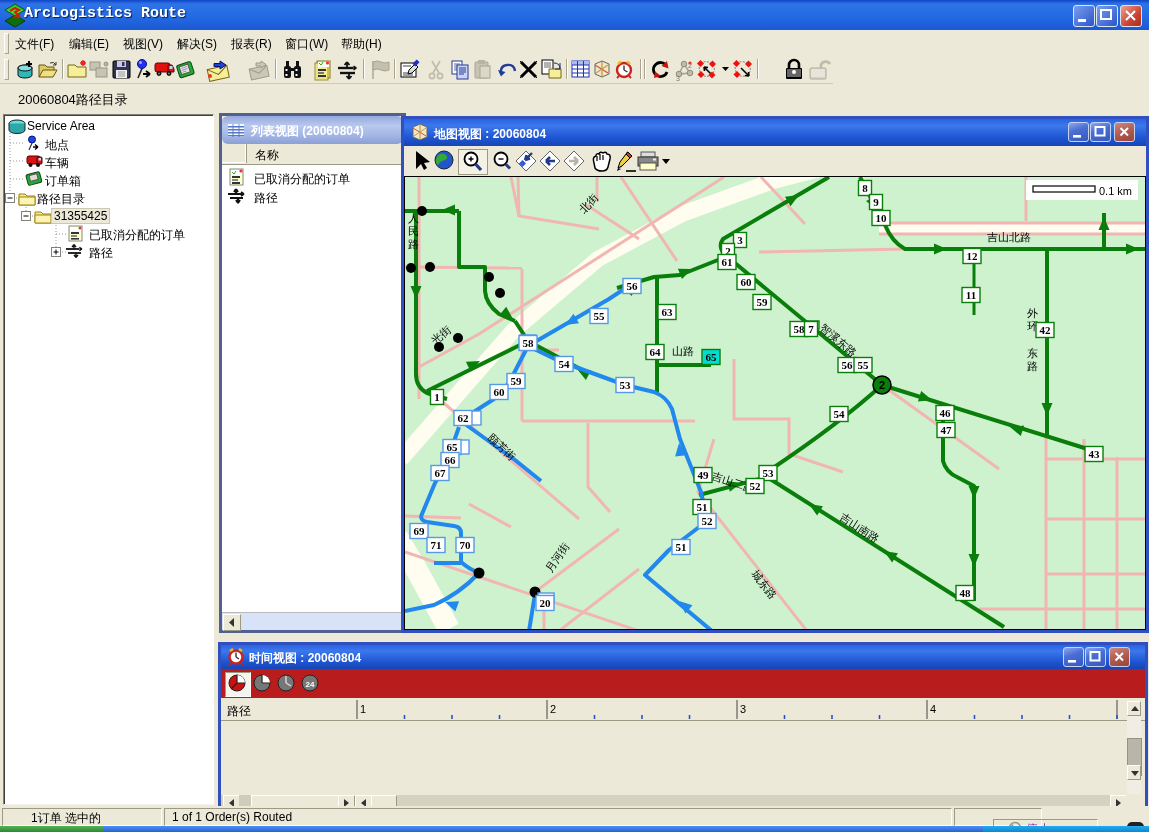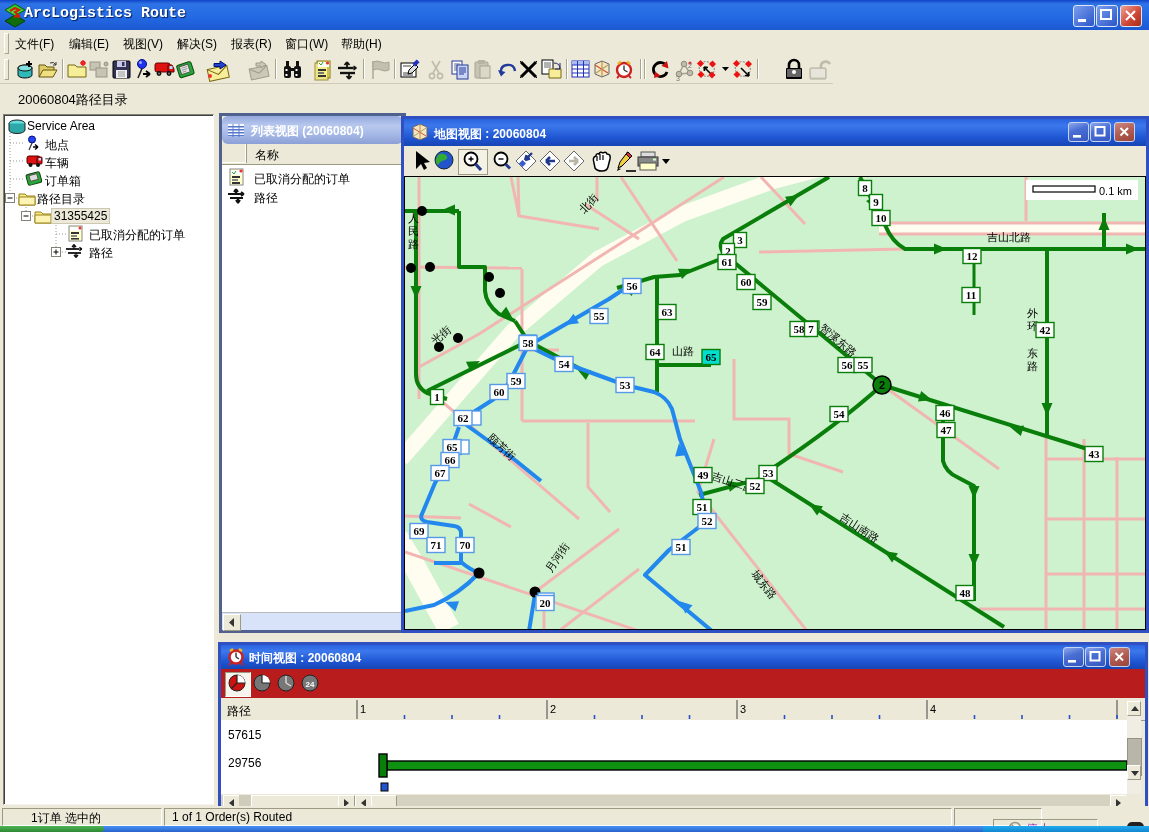--- a/index.html
+++ b/index.html
@@ -848,29 +848,20 @@
           <path d="M563.5,17 V21"></path>
             <path d="M611,17 V21"></path>
             <path d="M658.5,17 V21"></path>
           <path d="M753.5,17 V21"></path>
             <path d="M801,17 V21"></path>
             <path d="M848.5,17 V21"></path>
             <path d="M896,17 V21"></path>
         </g>
       </svg>
     </div>
-    <div class="abs" id="timerows" style="left:0;top:75px;width:906px;height:74px;background:#fff;">
-      <span class="abs" style="left:7px;top:8px;">57615</span>
-      <span class="abs" style="left:7px;top:36px;">29756</span>
-      <svg style="position:absolute;left:0;top:0" width="906" height="74" viewBox="0 0 906 74">
-        <rect x="166" y="41" width="740" height="9" fill="#0f9212" stroke="#000" stroke-width="1.4"></rect>
-        <rect x="158" y="34" width="8" height="23" fill="#0a7e0a" stroke="#000" stroke-width="1.4"></rect>
-        <rect x="160" y="63" width="7" height="8" fill="#2255cc" stroke="#000" stroke-width="1"></rect>
-      </svg>
-    </div>
     <div class="abs" id="vscroll" style="left:906px;top:56px;width:14px;height:93px;background:#f0eee4;">
       <div class="sbtn" style="left:0;top:0;width:12px;"><svg width="14" height="14">
             <polygon points="7,4 3,9 11,9" fill="#333"></polygon>
           </svg></div>
       <div class="abs" style="left:0;top:37px;width:13px;height:36px;background:#b8b5a9;border:1px solid #979384;"></div>
       <div class="sbtn" style="left:0;bottom:14px;width:12px;"><svg width="14" height="14">
             <polygon points="7,10 3,5 11,5" fill="#333"></polygon>
           </svg></div>
     </div>
     <div class="abs" id="hscroll" style="left:0;width:924px;top:150px;height:13px;background:#d6d2c2;">

